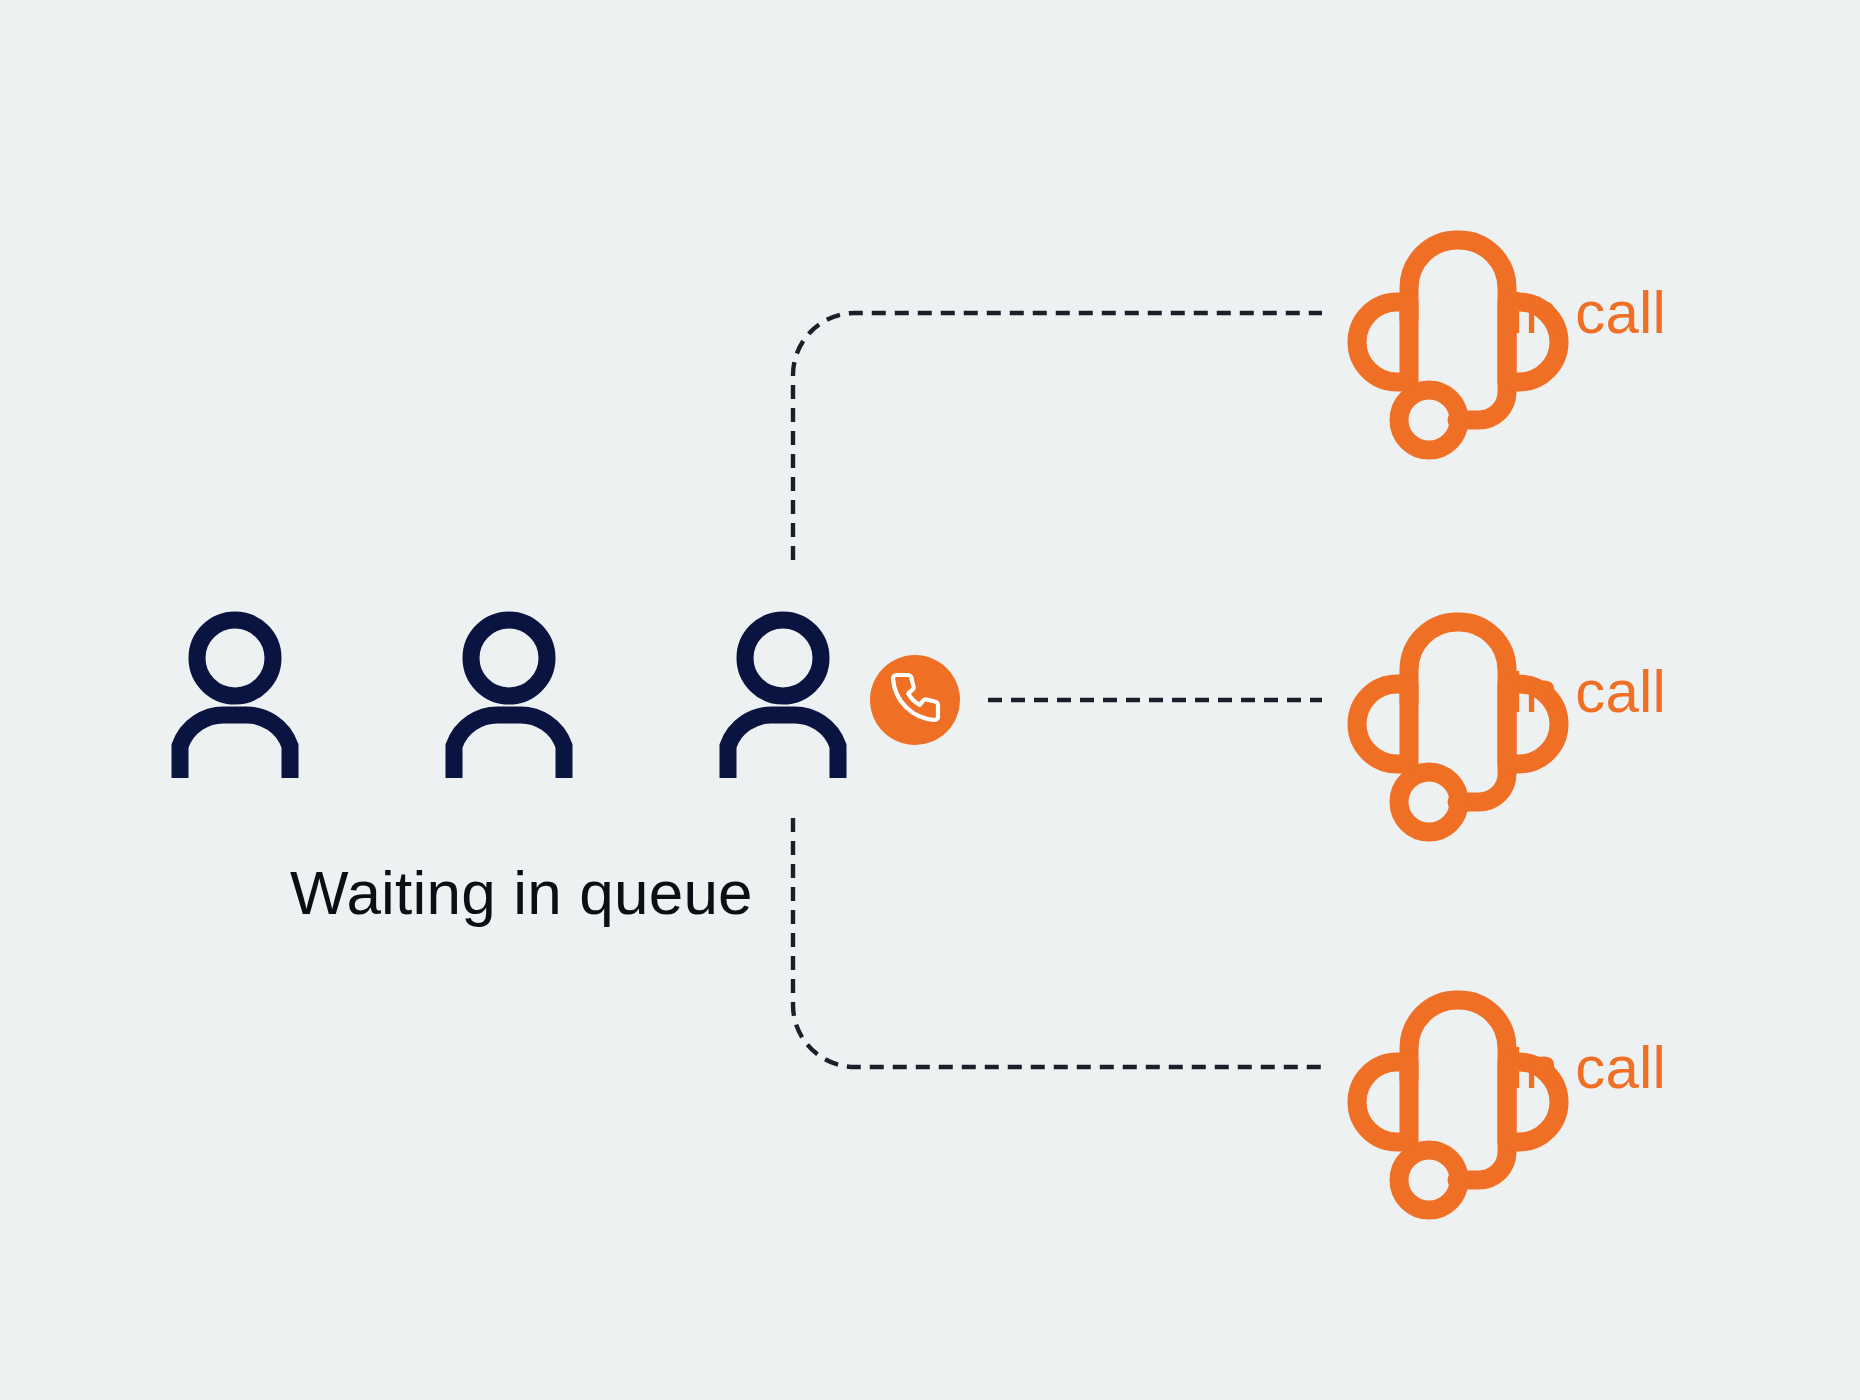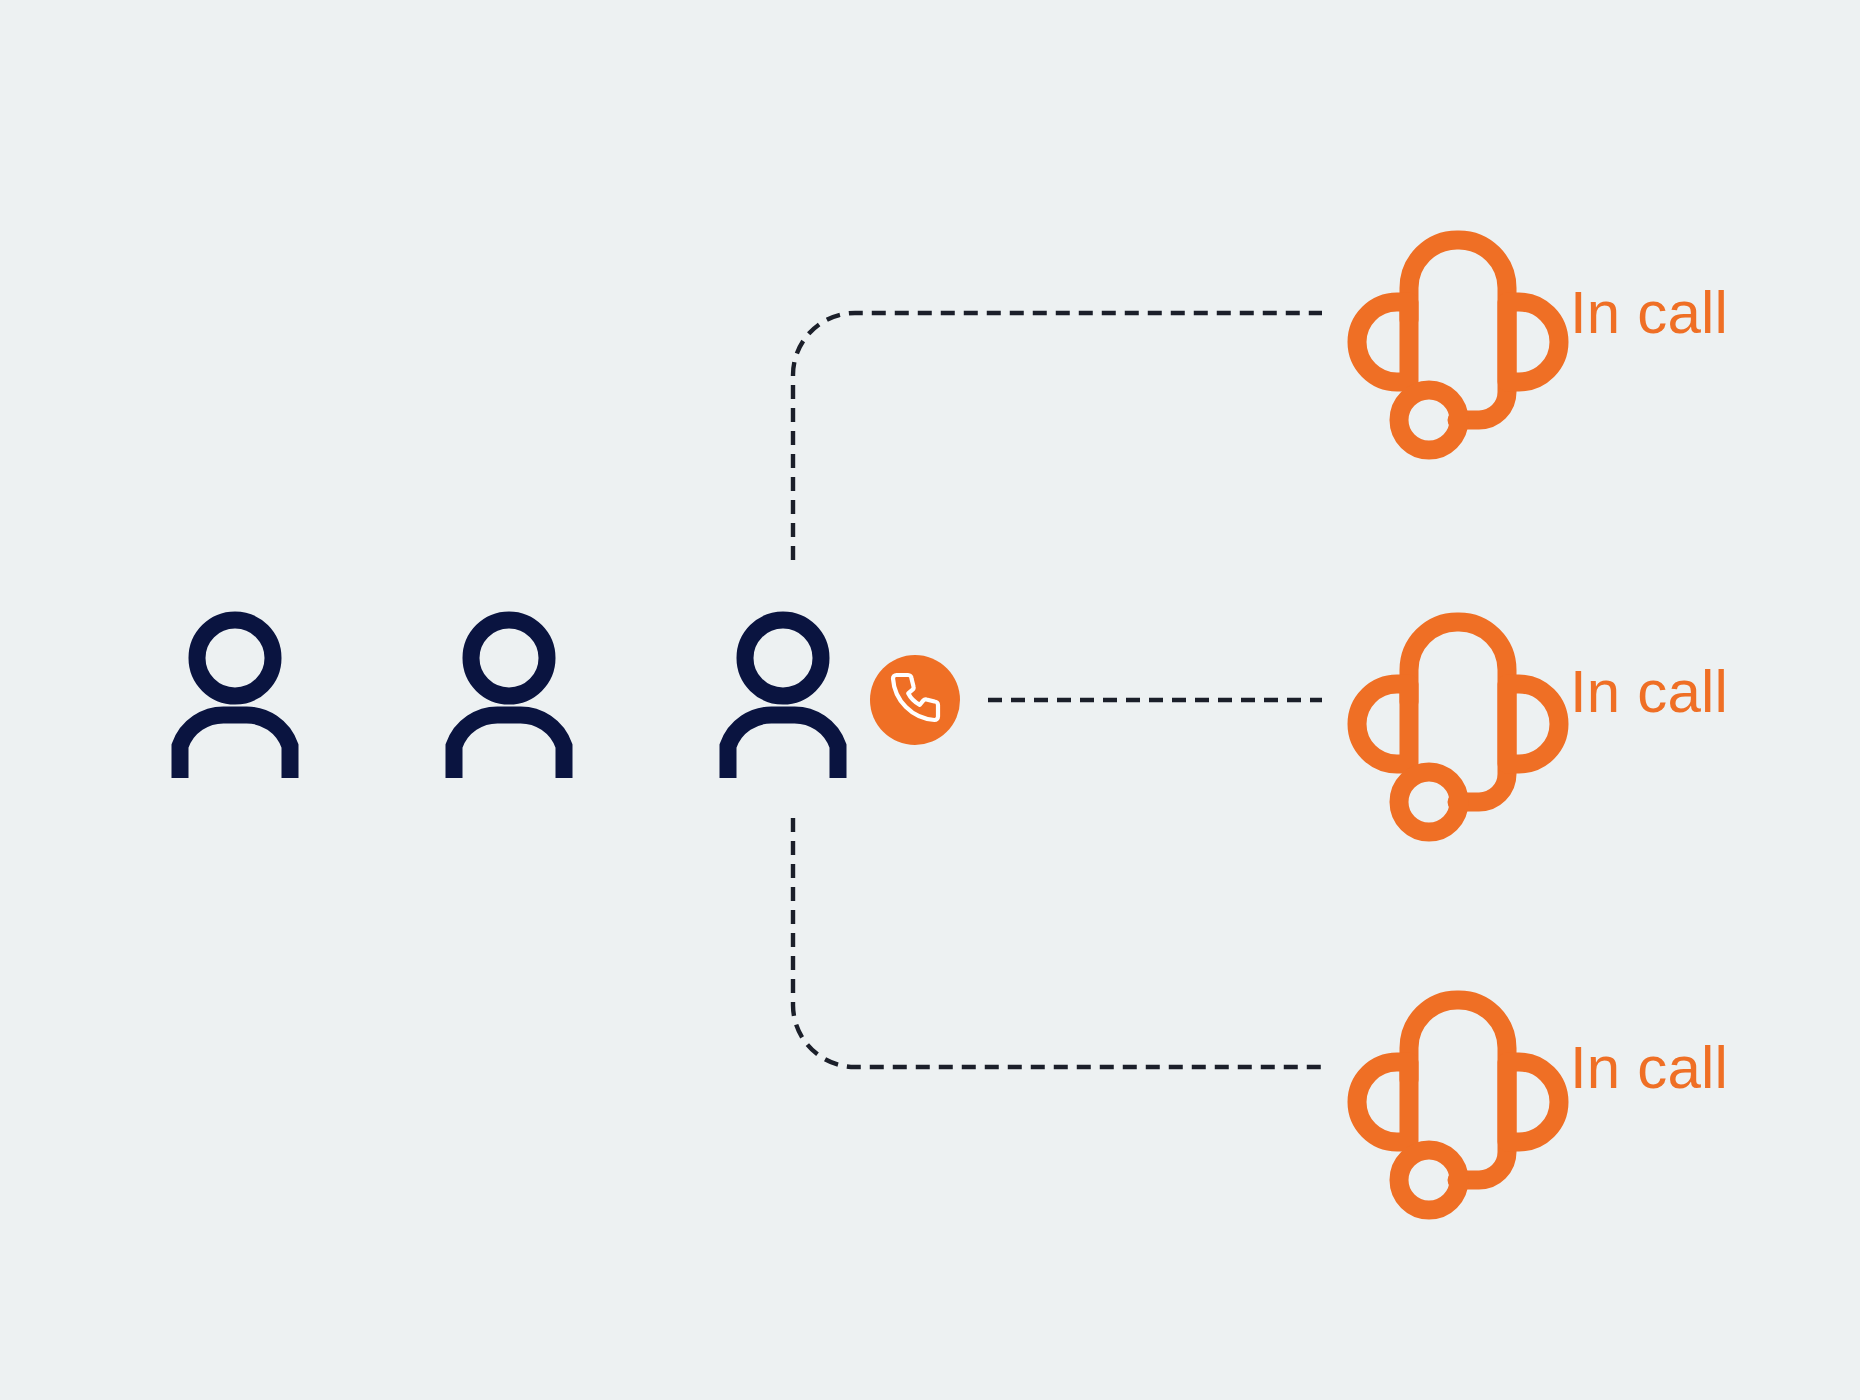--- a/index.html
+++ b/index.html
@@ -30,21 +30,21 @@
     line-height: 1;
   }
   #queue-label {
     left: 290px;
     top: 862px;
     font-size: 62px;
     color: #0b0e14;
     letter-spacing: 0.2px;
   }
   .agent-label {
-    left: 1570px;
+    left: 1508px;
     font-size: 60px;
     color: #ef6f25;
     letter-spacing: 0.2px;
   }
   #agent-label-0 { top: 283px; }
   #agent-label-1 { top: 662px; }
   #agent-label-2 { top: 1038px; }
 </style>
 </head>
 <body>
@@ -112,20 +112,21 @@
       </g>
       <g transform="translate(1367,622)">
         <use href="#headset-glyph"></use>
       </g>
       <g transform="translate(1367,1000)">
         <use href="#headset-glyph"></use>
       </g>
     </g>
   </svg>
 
+  <div class="label-text" id="queue-label">Waiting in queue</div>
 
   <div class="label-text agent-label" id="agent-label-0">In call</div>
 
   <div class="label-text agent-label" id="agent-label-1">In call</div>
 
   <div class="label-text agent-label" id="agent-label-2">In call</div>
 
 </div>
 
 </body></html>

